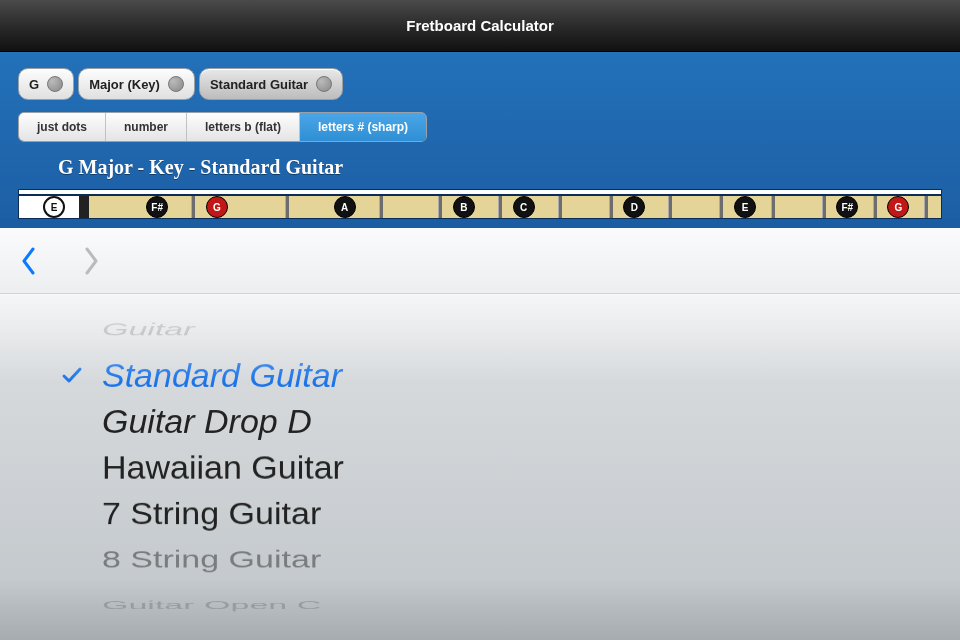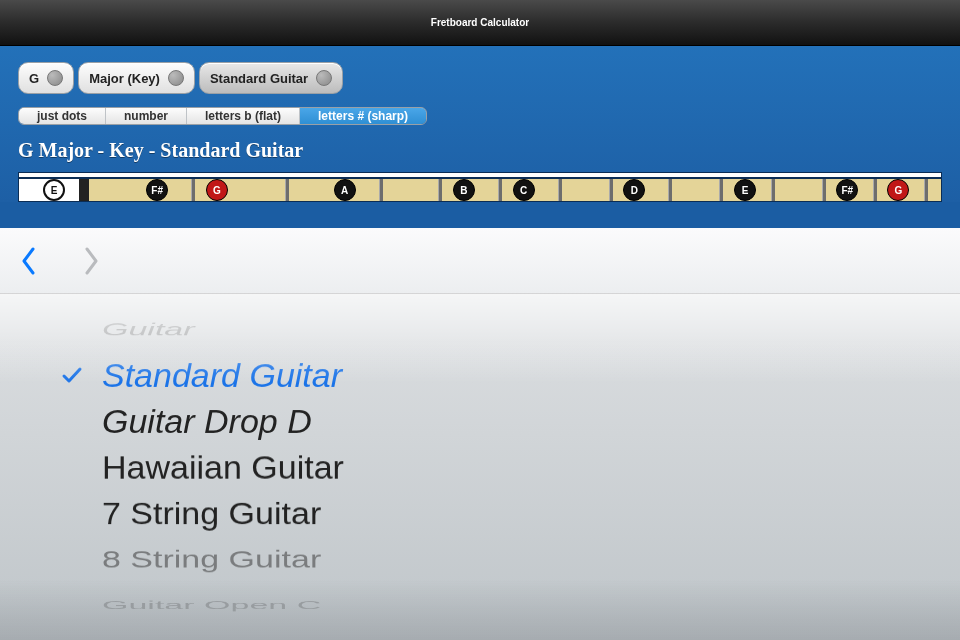--- a/index.html
+++ b/index.html
@@ -1,26 +1,26 @@
 <!DOCTYPE html>
 <html><head>
 <meta charset="utf-8">
 <style>
   * { margin: 0; padding: 0; box-sizing: border-box; }
   html, body { width: 960px; height: 640px; overflow: hidden; font-family: "Helvetica Neue", Helvetica, Arial, sans-serif; }
   body { background: #1b5da3; }
 
   
   .titlebar {
-    height: 46px;
+    height: 52px;
     background: linear-gradient(to bottom, #4a4a4a 0%, #2b2b2b 50%, #111 100%);
     border-bottom: 1px solid #000;
     color: #fff;
     font-weight: bold;
-    font-size: 10px;
+    font-size: 15px;
     display: flex;
     align-items: center;
     justify-content: center;
   }
 
   
   .main {
     background: linear-gradient(to bottom, #2371b9 0%, #1d5fa5 100%);
     padding: 16px 18px 0 18px;
   }
@@ -58,40 +58,41 @@
     border-radius: 6px;
     overflow: hidden;
     border: 1px solid #9aa0a6;
     margin-bottom: 14px;
     box-shadow: inset 0 1px 0 #fff;
   }
   .seg-btn {
     background: linear-gradient(to bottom, #fdfdfd, #e4e4e4);
     border: none;
     border-right: 1px solid #bfc3c7;
-    height: 16px;
+    height: 28px;
     padding: 0 18px;
     font-size: 12px;
     font-weight: bold;
     color: #333;
     display:flex; align-items:center;
   }
   .seg-btn:last-child { border-right: none; }
   .seg-btn.active {
     background: linear-gradient(to bottom, #4aa6e8, #2f8fd4);
     color: #fff;
   }
 
   .heading {
     color: #fff;
     font-family: Georgia, "Times New Roman", serif;
     font-weight: bold;
     font-size: 20px;
     margin-bottom: 10px;
     text-shadow: 0 1px 0 rgba(0,0,0,.4);
+    margin-left: 40px;
   }
 
   
   .fret-wrap {
     border: 1px solid #0b2d55;
     background: #fff;
     padding: 4px 0 0 0;
   }
   .fret {
     position: relative;

